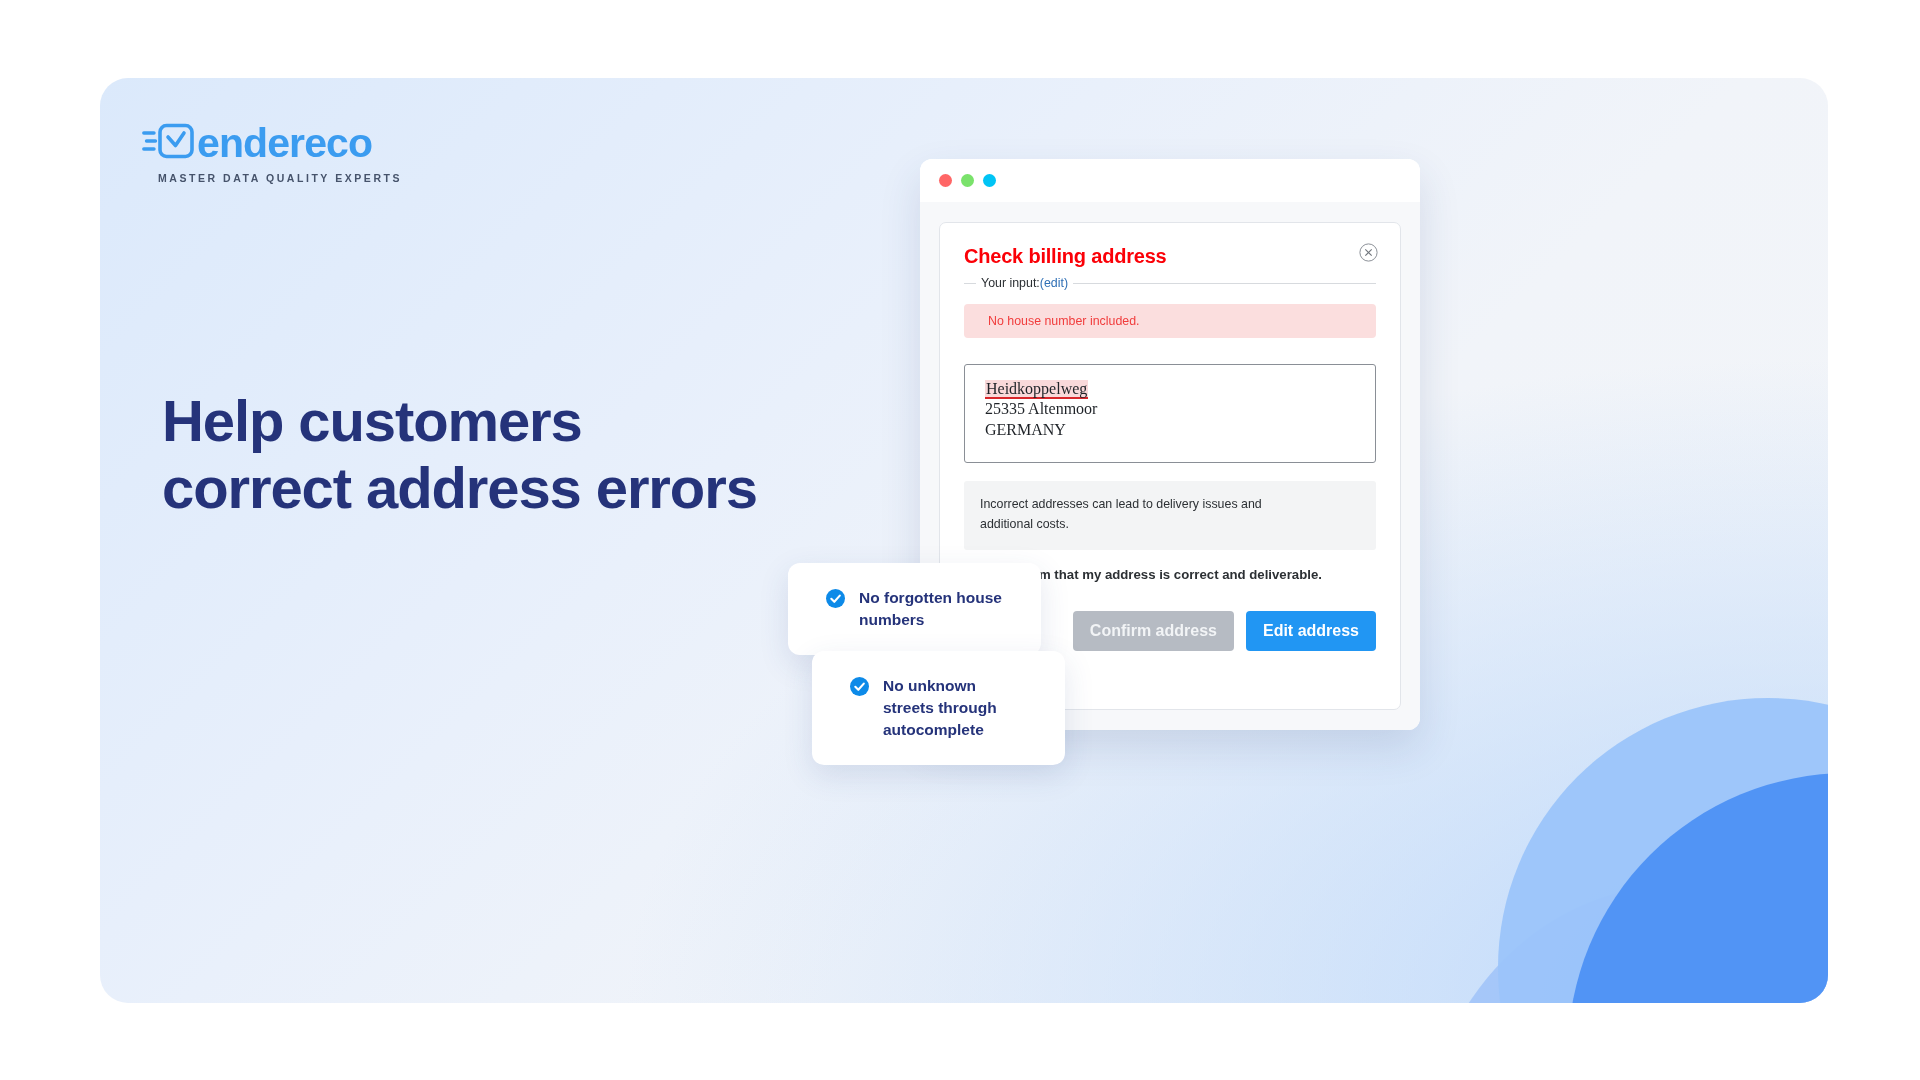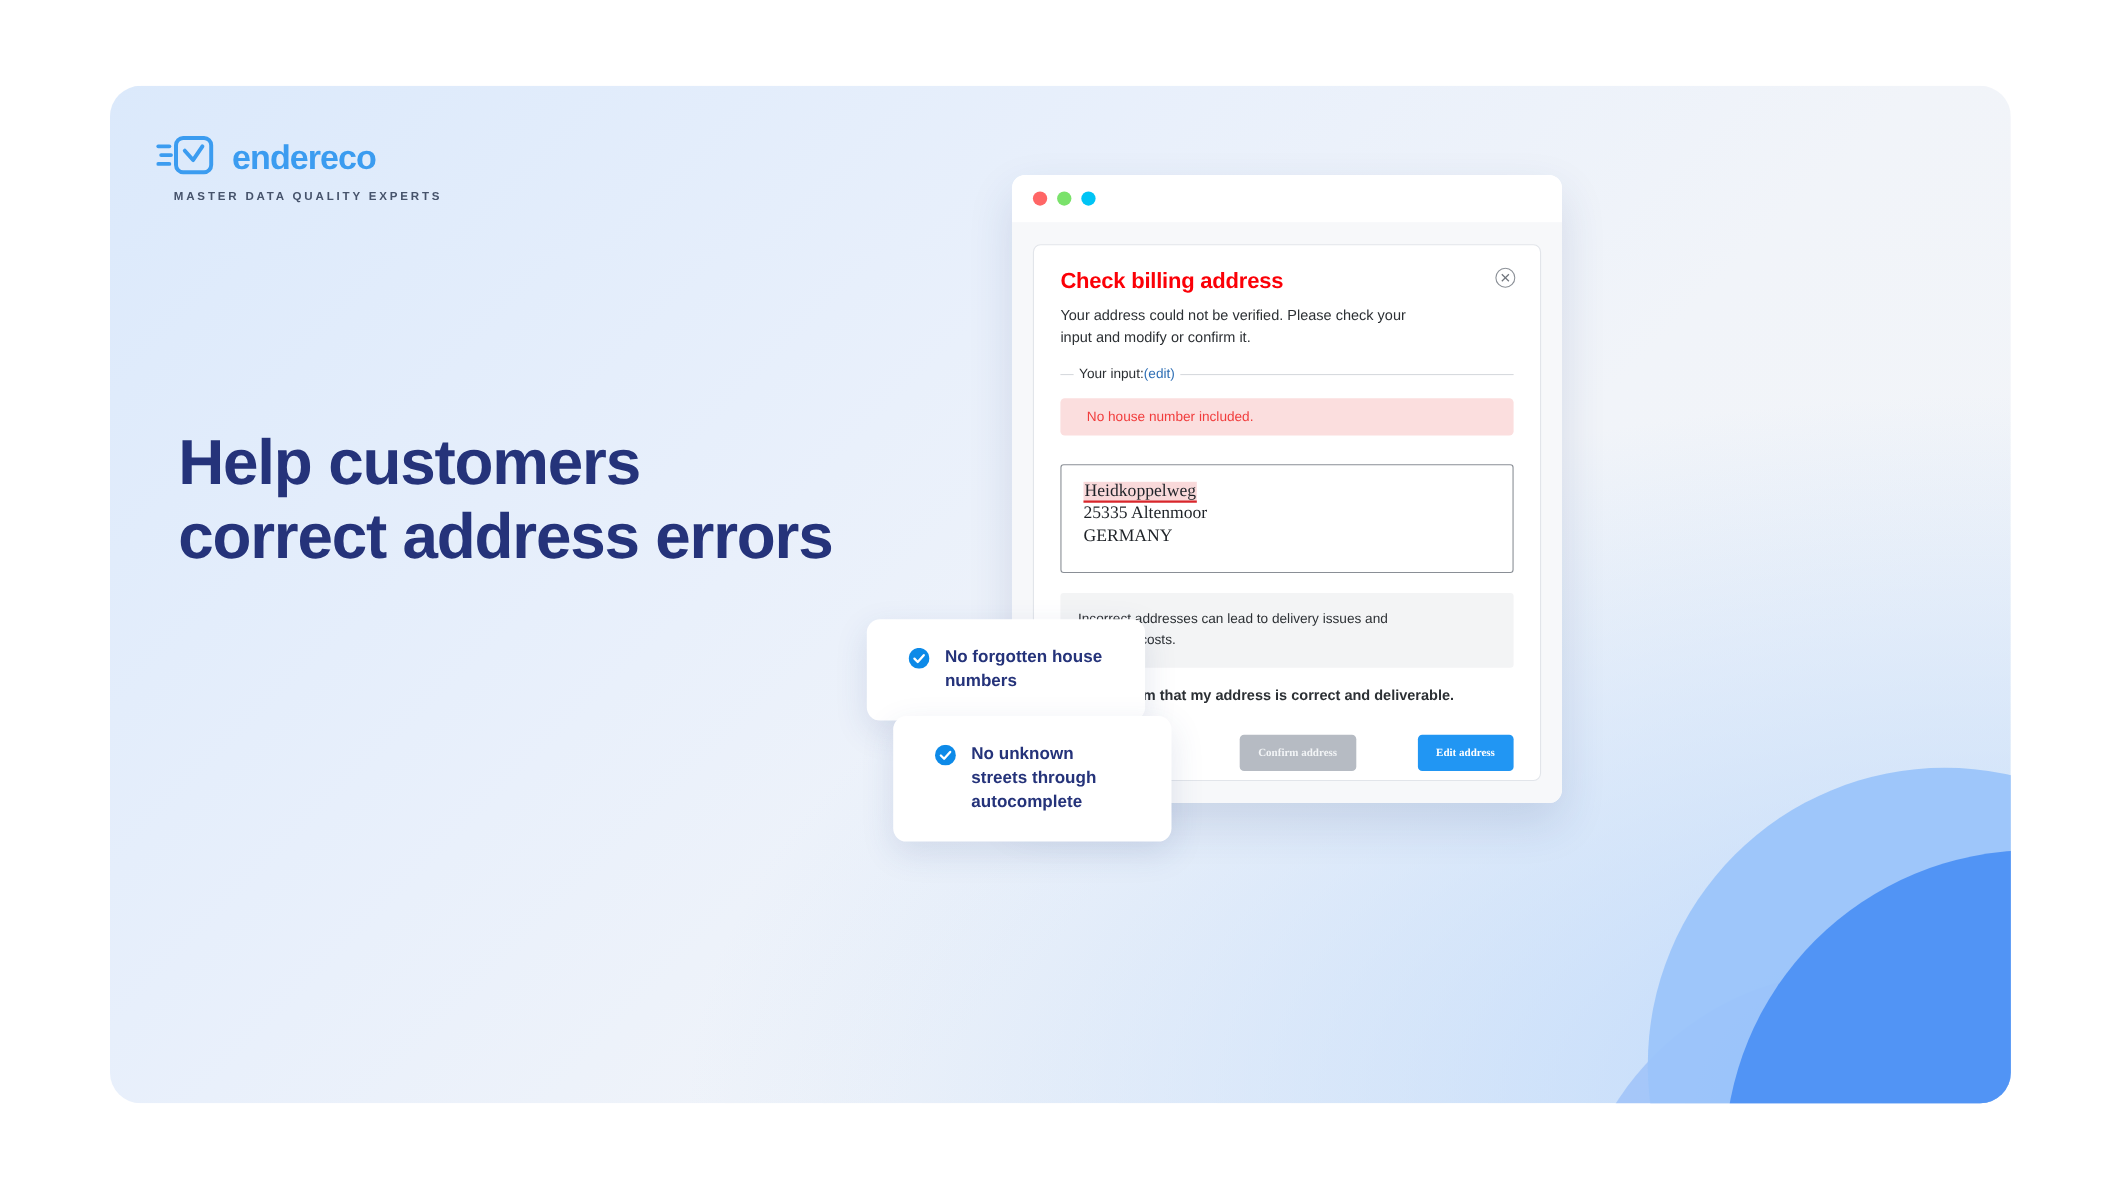--- a/index.html
+++ b/index.html
@@ -47,26 +47,26 @@
   
   .logo-wrap {
     position: absolute;
     left: 42px;
     top: 42px;
     z-index: 6;
   }
   .logo-row { display: flex; align-items: center; }
   .logo-mark { display: block; }
   .logo-word {
-    font-size: 31px;
+    font-size: 41px;
     font-weight: 700;
     color: #3b9cf0;
     letter-spacing: -0.9px;
     line-height: 1;
-    margin-left: 15px;
+    margin-left: 1px;
   }
   .logo-tag {
     margin-top: 6px;
     margin-left: 16px;
     font-size: 10.5px;
     letter-spacing: 2.55px;
     color: #46536b;
     font-weight: 700;
     white-space: nowrap;
   }
@@ -264,26 +264,25 @@
   }
 
   .btn-row {
     display: flex;
     justify-content: flex-end;
     gap: 12px;
   }
   .btn {
     border: none;
     border-radius: 4px;
-    font-size: 10px;
+    font-size: 16px;
     font-weight: 700;
     padding: 11px 17px;
     cursor: pointer;
-    font-family: Liberation Serif, serif;
-    margin-left: 44px;
+    font-family: Liberation Sans, sans-serif;
   }
   .btn-disabled { background: #b6bbc3; color: #f2f4f6; }
   .btn-primary { background: #2196f3; color: #ffffff; }
 </style>
 </head>
 <body>
 
 <div class="hero">
 
   <div class="deco deco-c"></div>
@@ -327,24 +326,20 @@
         <div class="modal-title">Check billing address</div>
 
         <span class="modal-close">
           <svg width="19" height="19" viewBox="0 0 19 19">
             <circle cx="9.5" cy="9.5" r="8.6" fill="none" stroke="#8b9097" stroke-width="1"></circle>
             <line x1="6.3" y1="6.3" x2="12.7" y2="12.7" stroke="#6f747b" stroke-width="1.1"></line>
             <line x1="12.7" y1="6.3" x2="6.3" y2="12.7" stroke="#6f747b" stroke-width="1.1"></line>
           </svg>
         </span>
 
-        <div class="modal-sub">
-          <span>Your address could not be verified. Please check your</span>
-          <span>input and modify or confirm it.</span>
-        </div>
 
         <div class="fieldset">
           <div class="fieldset-line"></div>
           <div class="fieldset-legend">
             <span>Your input:</span><a href="#">(edit)</a>
           </div>
         </div>
 
         <div class="error-banner">No house number included.</div>
 

